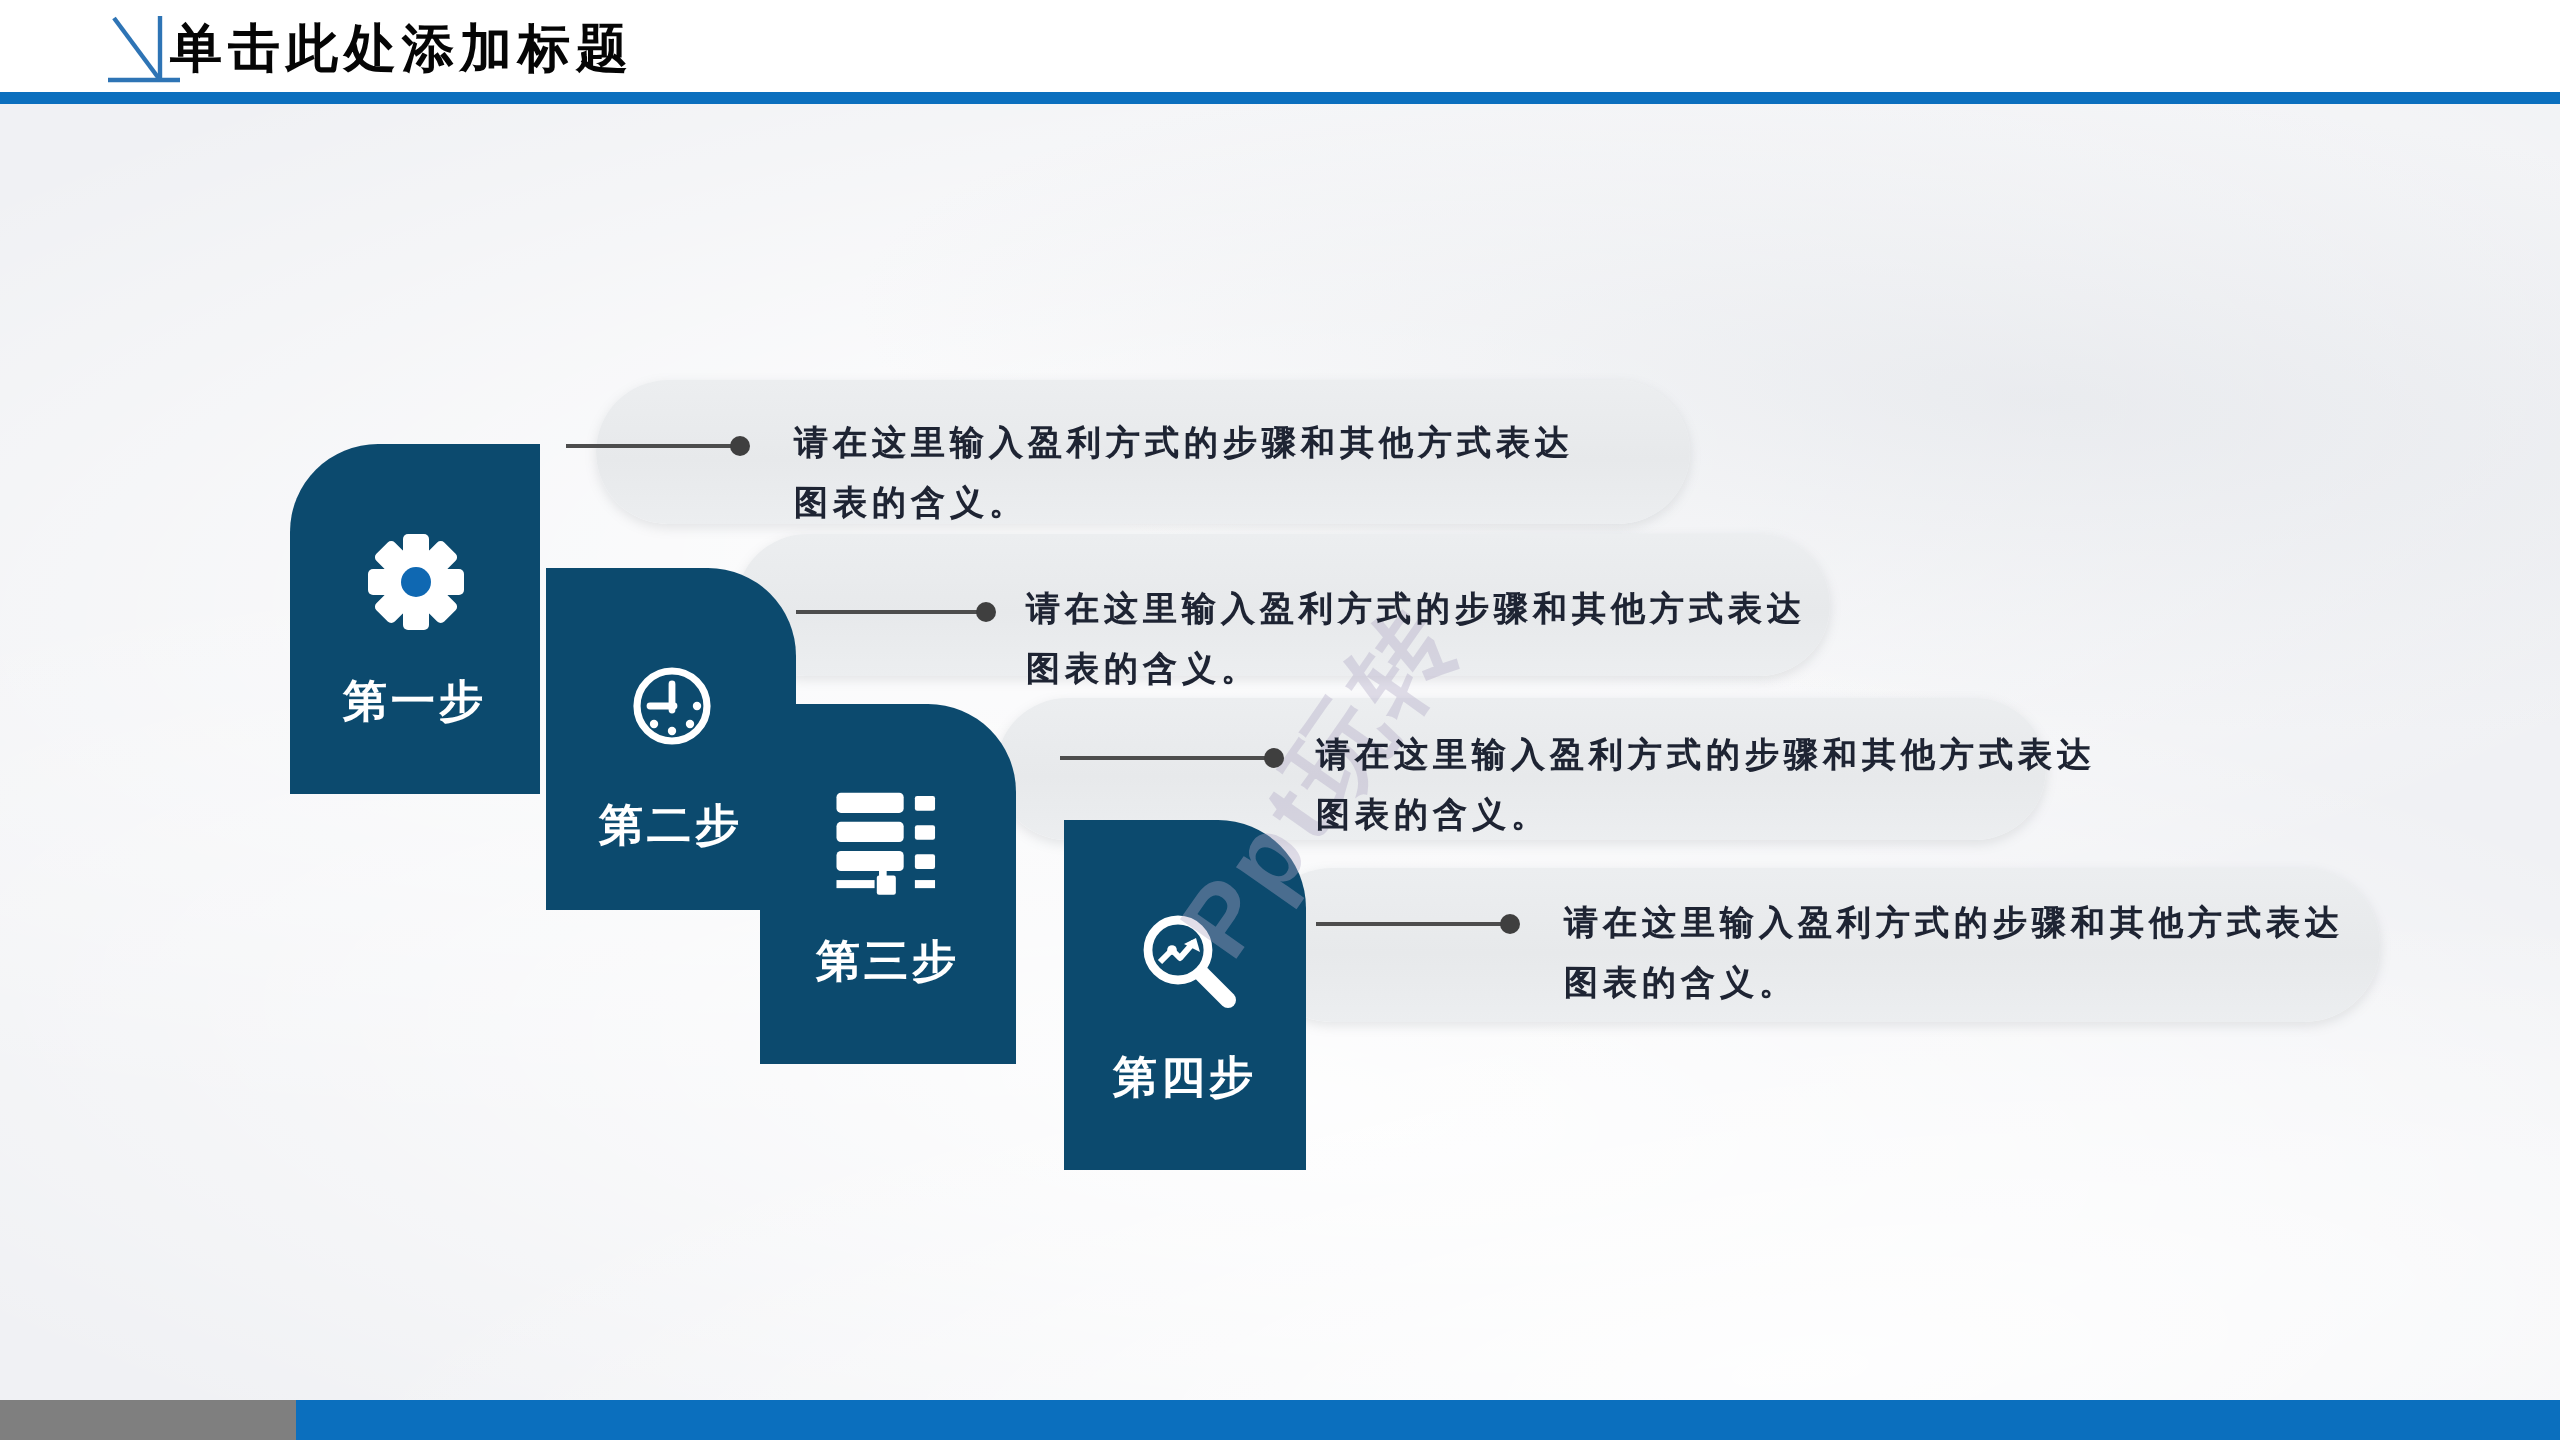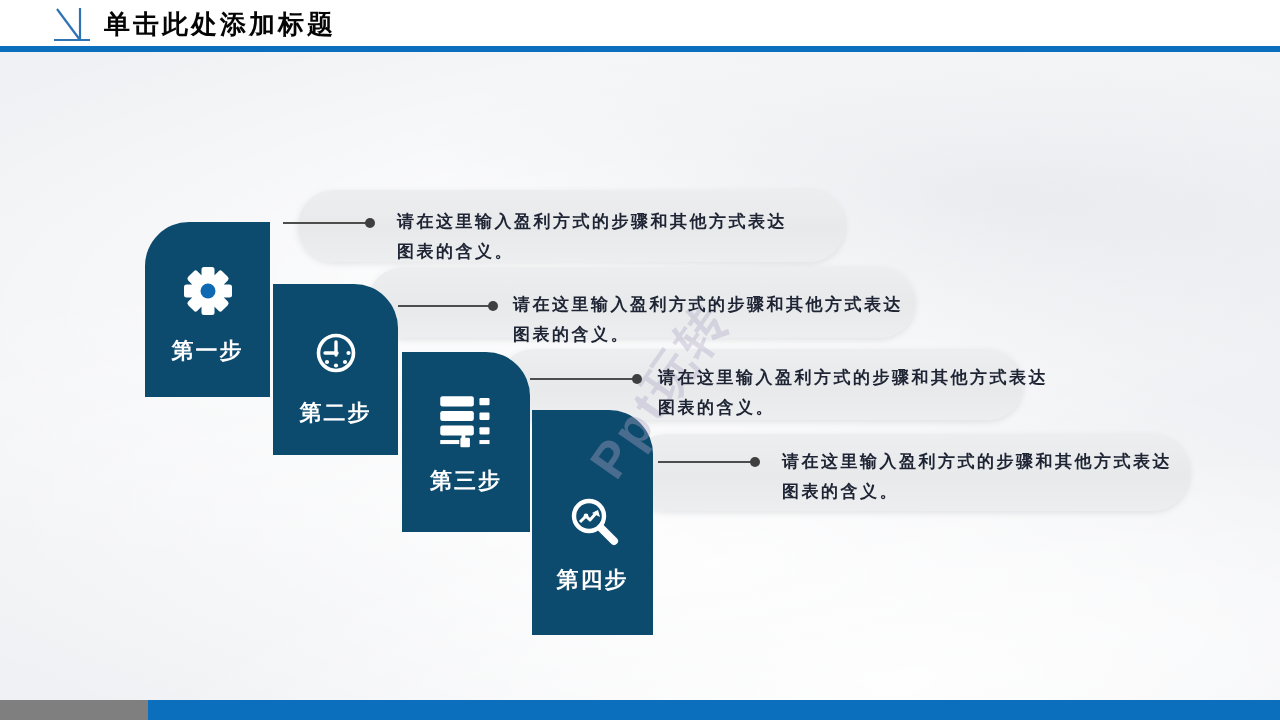--- a/index.html
+++ b/index.html
@@ -19,21 +19,21 @@
   #wave3{width:1500px;height:430px;left:150px;top:470px;transform:rotate(-6deg);
          background:radial-gradient(ellipse at center,rgba(255,255,255,.85) 0%,rgba(255,255,255,0) 72%);}
   #wave4{width:1200px;height:320px;left:420px;top:40px;transform:rotate(5deg);
          background:radial-gradient(ellipse at center,rgba(222,225,230,.55) 0%,rgba(222,225,230,0) 70%);}
 
   
   #header{position:absolute;left:0;top:0;width:1280px;height:46px;background:#ffffff;z-index:6;}
   #header-rule{position:absolute;left:0;top:46px;width:1280px;height:6px;background:#0b6fbe;z-index:6;}
   #title-icon{position:absolute;left:52px;top:6px;z-index:7;}
   #slide-title{
-    position:absolute;left:104px;top:7px;z-index:7;
+    position:absolute;left:85px;top:7px;z-index:7;
     font-size:26px;font-weight:900;color:#050505;letter-spacing:3px;
     font-family:"DejaVu Sans","Liberation Sans",sans-serif;
   }
 
   
   #footer-gray{position:absolute;left:0;top:700px;width:148px;height:20px;background:#7f7f7f;z-index:6;}
   #footer-blue{position:absolute;left:148px;top:700px;width:1132px;height:20px;background:#0b6fbe;z-index:6;}
 
   
   #watermark{
@@ -79,22 +79,22 @@
   #text-4{left:782px;top:447px;}
   .bubble-text span{display:block;}
 
   
   .card{
     position:absolute;background:#0c4a6e;z-index:2;
     display:flex;flex-direction:column;align-items:center;
   }
   #card-1{left:145px;top:222px;width:125px;height:175px;border-radius:44px 0 0 0;}
   #card-2{left:273px;top:284px;width:125px;height:171px;border-radius:0 44px 0 0;}
-  #card-3{left:402px;top:352px;width:128px;height:180px;border-radius:0 44px 0 0;}
-  #card-4{left:532px;top:410px;width:121px;height:225px;border-radius:0 44px 0 0;justify-content:center;}
+  #card-3{left:380px;top:352px;width:128px;height:180px;border-radius:0 44px 0 0;}
+  #card-4{left:532px;top:410px;width:121px;height:175px;border-radius:0 44px 0 0;}
   .card .icon-wrap{margin-top:38px;height:62px;display:flex;align-items:center;justify-content:center;}
   .card .step-label{
     margin-top:14px;color:#ffffff;font-size:22px;font-weight:900;letter-spacing:2px;
     font-family:"DejaVu Sans","Liberation Sans",sans-serif;
   }
 </style>
 </head>
 <body>
 
 <div id="slide">

